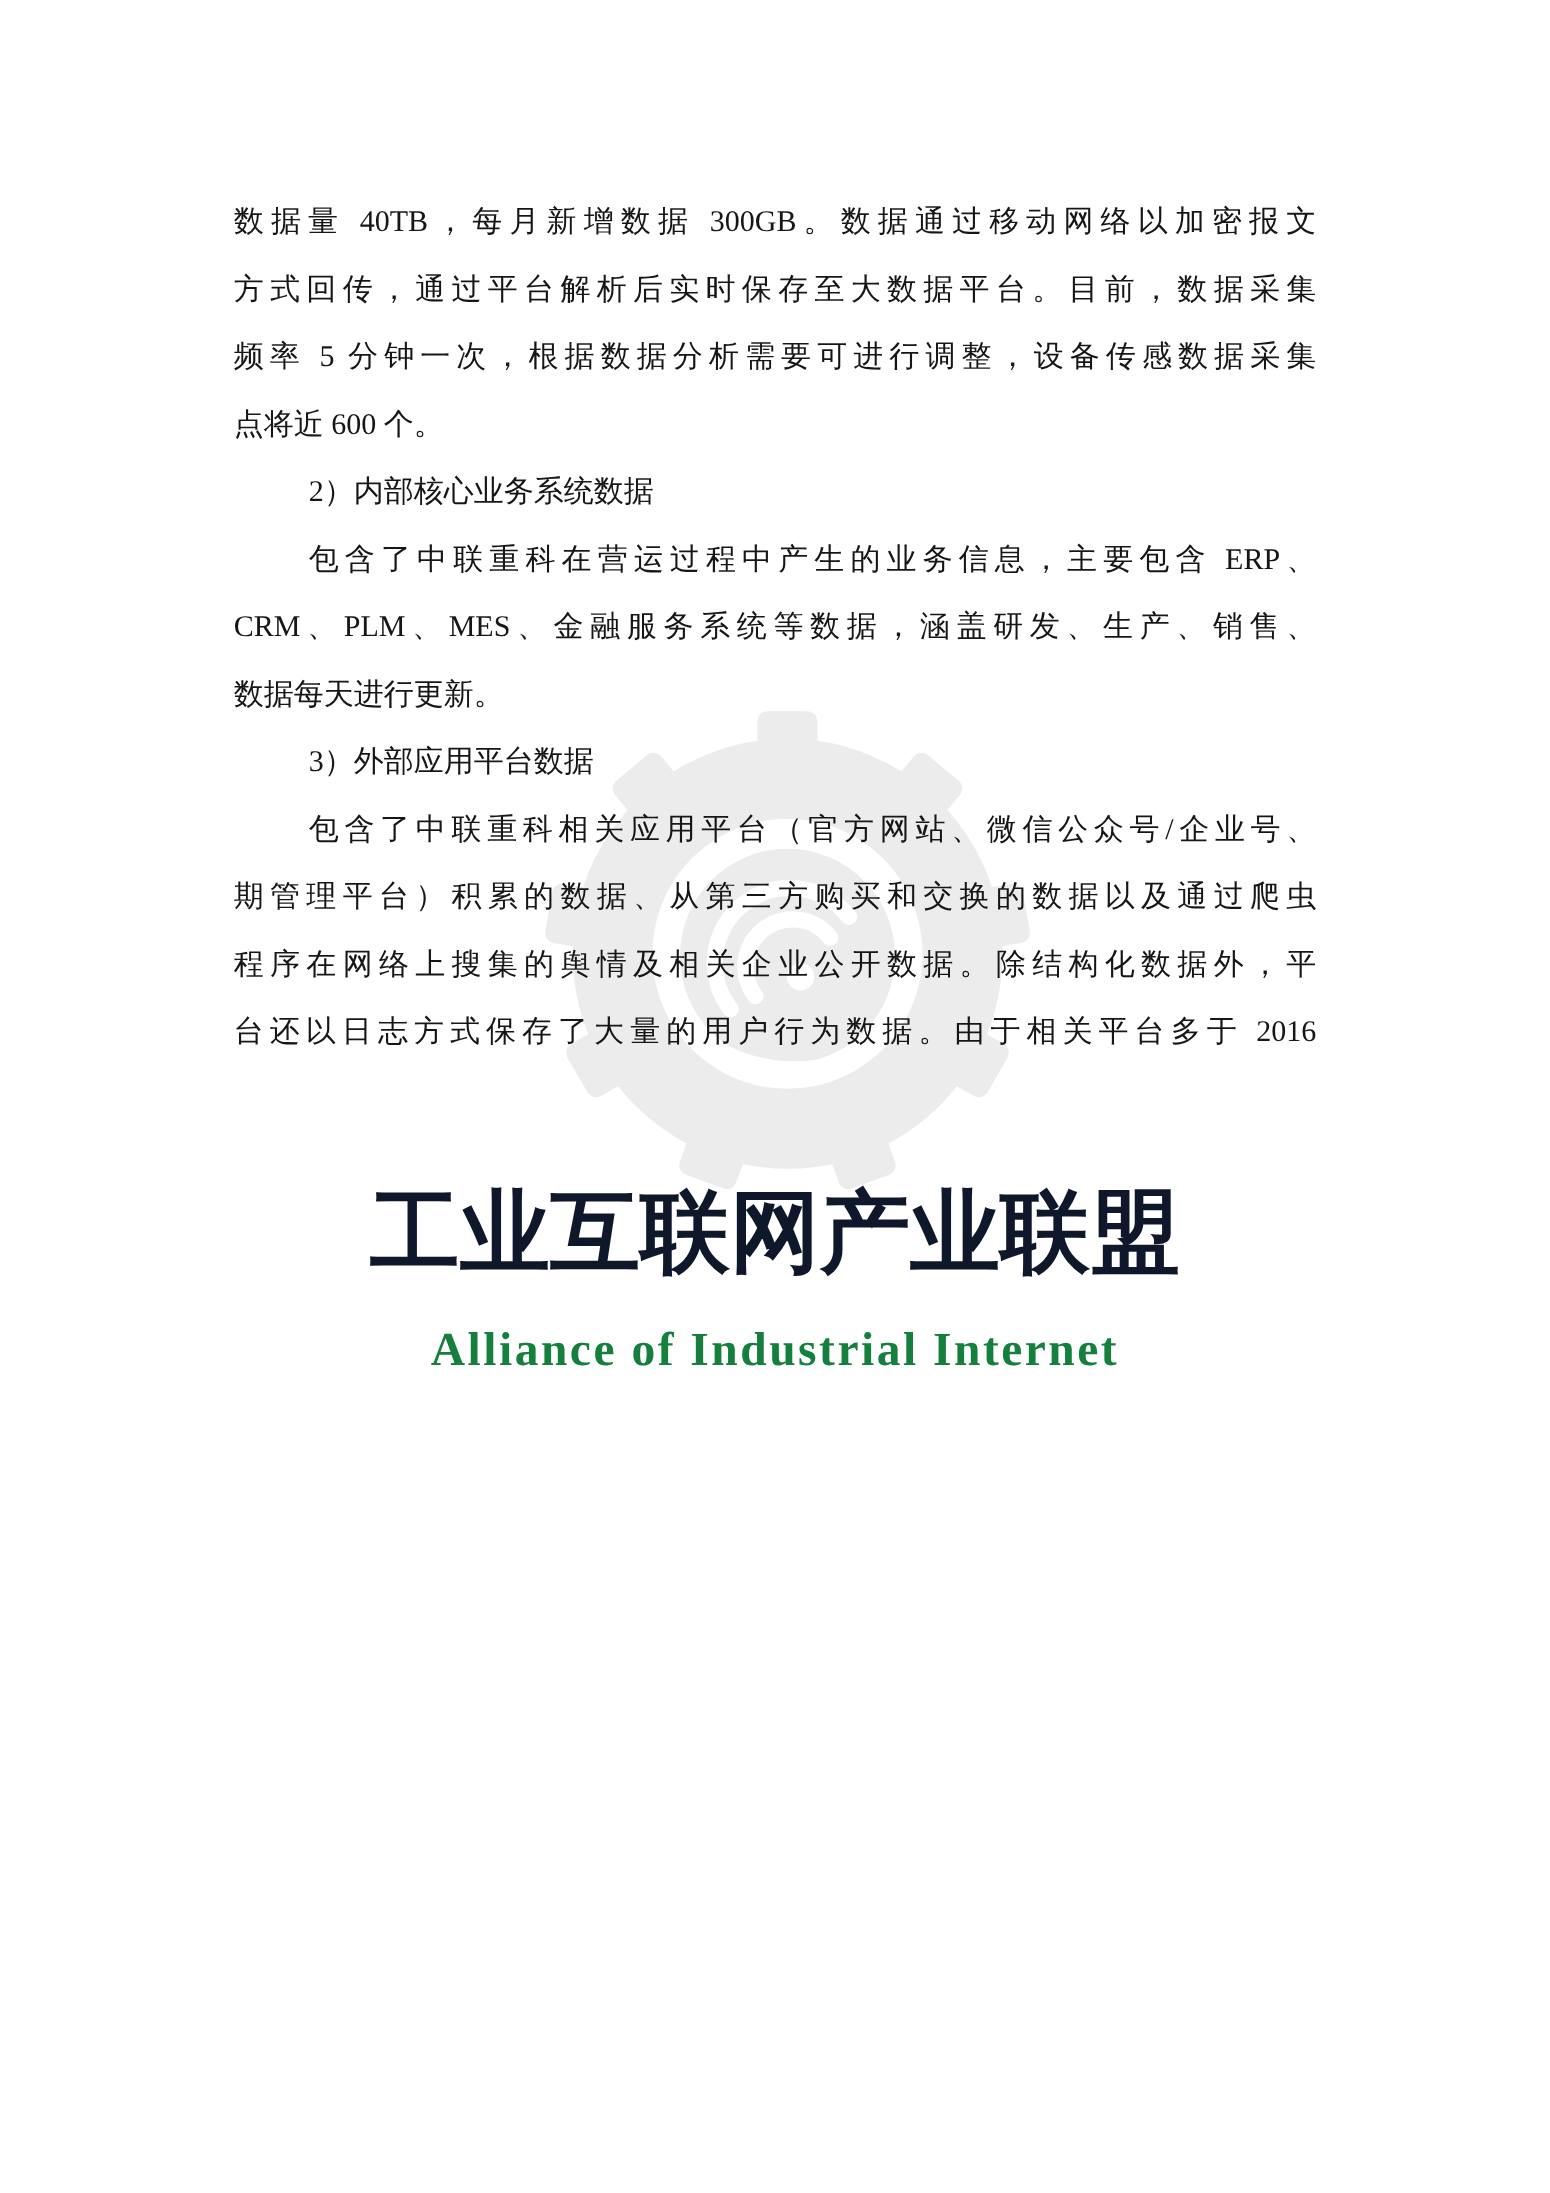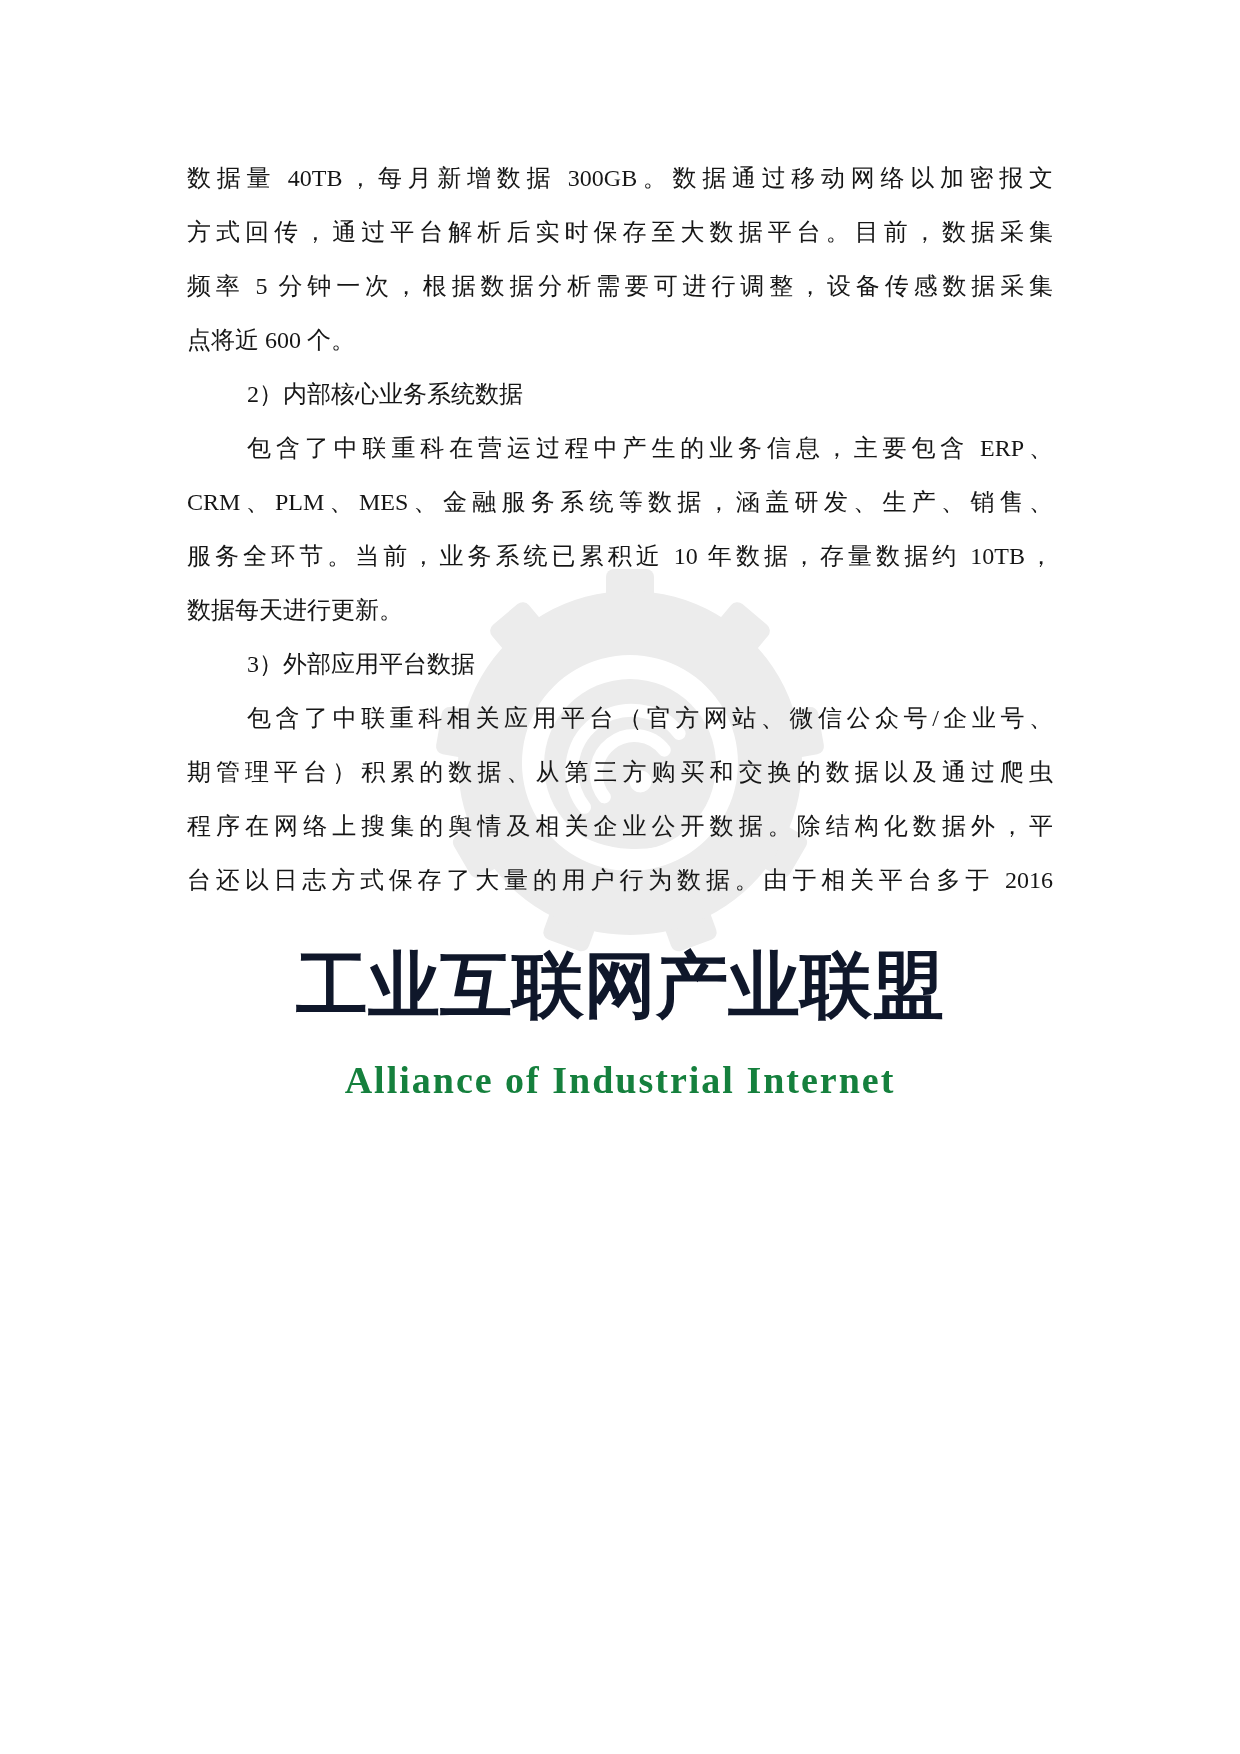--- a/index.html
+++ b/index.html
@@ -114,21 +114,20 @@
   </div>
 
   <div class="content">
     <div class="line fill">数据量 40TB，每月新增数据 300GB。数据通过移动网络以加密报文</div>
     <div class="line fill">方式回传，通过平台解析后实时保存至大数据平台。目前，数据采集</div>
     <div class="line fill">频率 5 分钟一次，根据数据分析需要可进行调整，设备传感数据采集</div>
     <div class="line">点将近 600 个。</div>
     <div class="line indent">2）内部核心业务系统数据</div>
     <div class="line indent fill">包含了中联重科在营运过程中产生的业务信息，主要包含 ERP、</div>
     <div class="line fill">CRM、PLM、MES、金融服务系统等数据，涵盖研发、生产、销售、</div>
-    <div class="line fill">服务全环节。当前，业务系统已累积近 10 年数据，存量数据约 10TB，</div>
     <div class="line">数据每天进行更新。</div>
     <div class="line indent">3）外部应用平台数据</div>
     <div class="line indent fill">包含了中联重科相关应用平台（官方网站、微信公众号/企业号、</div>
     <div class="line fill">期管理平台）积累的数据、从第三方购买和交换的数据以及通过爬虫</div>
     <div class="line fill">程序在网络上搜集的舆情及相关企业公开数据。除结构化数据外，平</div>
     <div class="line fill">台还以日志方式保存了大量的用户行为数据。由于相关平台多于 2016</div>
 
   </div>
 
 </div>

